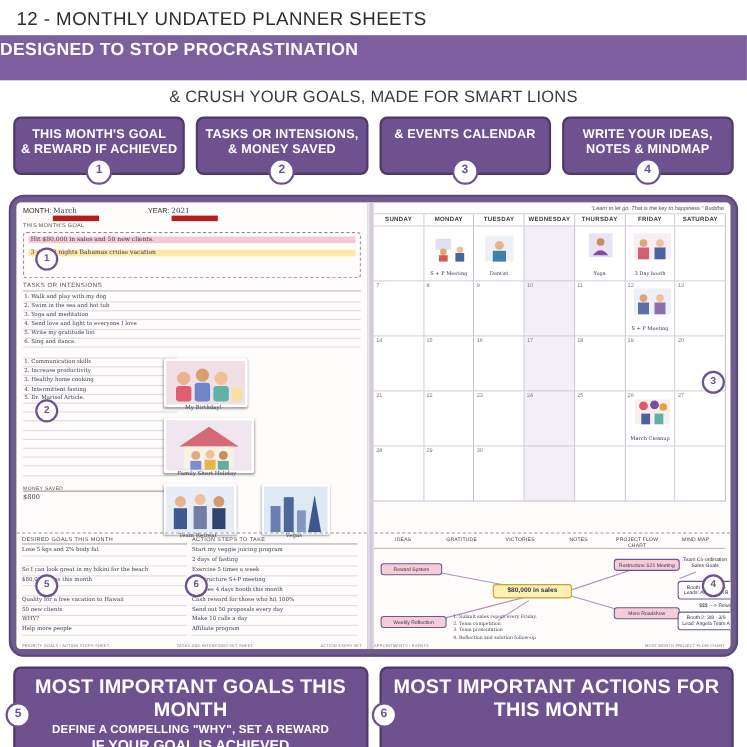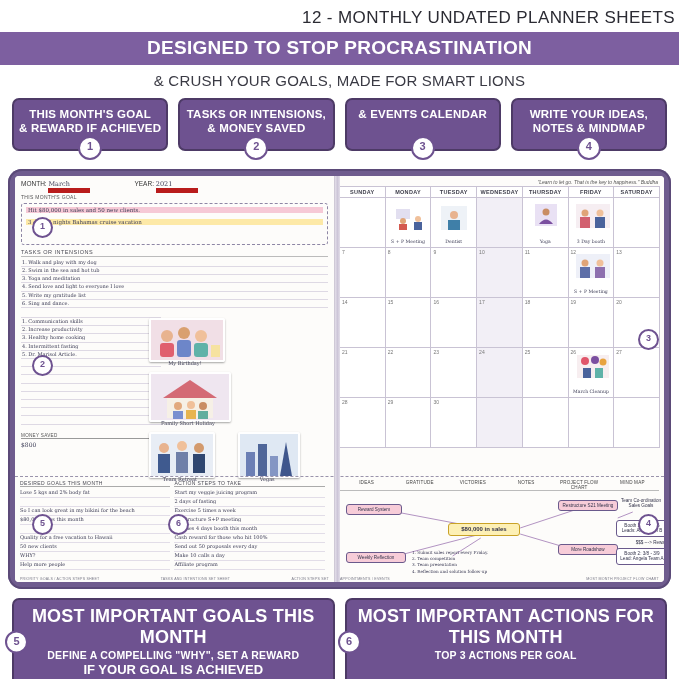--- a/index.html
+++ b/index.html
@@ -5,35 +5,34 @@
   html,body{margin:0;padding:0;}
   body{
     width:679px;height:679px;
     background:#ffffff;
     font-family:"Liberation Sans", sans-serif;
     overflow:hidden;
     position:relative;
   }
   
   .hdr-top{
-    text-align:right;
+    text-align:left;
     font-size:17px;
     letter-spacing:.4px;
     color:#2b2b33;
-    padding:8px 4px 4px;
+    padding:8px 15px 4px;
     font-weight:400;
   }
   .hdr-band{
     background:#7d5fa0;
     color:#fff;
-    text-align:center;
-    font-size:19px;
+    font-size:16px;
     font-weight:bold;
     letter-spacing:.3px;
-    padding:5px 0 6px;
+    padding:5px 0 18px;
   }
   .hdr-sub{
     text-align:center;
     font-size:15px;
     color:#3a3a44;
     padding:7px 0 9px;
     letter-spacing:.2px;
   }
   
   .features{
@@ -593,16 +592,15 @@
 <div class="footer">
   <div class="fbox">
     <div class="num">5</div>
     <div class="t1">MOST IMPORTANT GOALS THIS MONTH</div>
     <div class="t2">DEFINE A COMPELLING "WHY", SET A REWARD</div>
     <div class="t3">IF YOUR GOAL IS ACHIEVED</div>
   </div>
   <div class="fbox">
     <div class="num">6</div>
     <div class="t1">MOST IMPORTANT ACTIONS FOR THIS MONTH</div>
-    <div class="t2">TOP 3 ACTIONS PER GOAL</div>
     <div class="t3"></div>
   </div>
 </div>
 
 </body></html>

